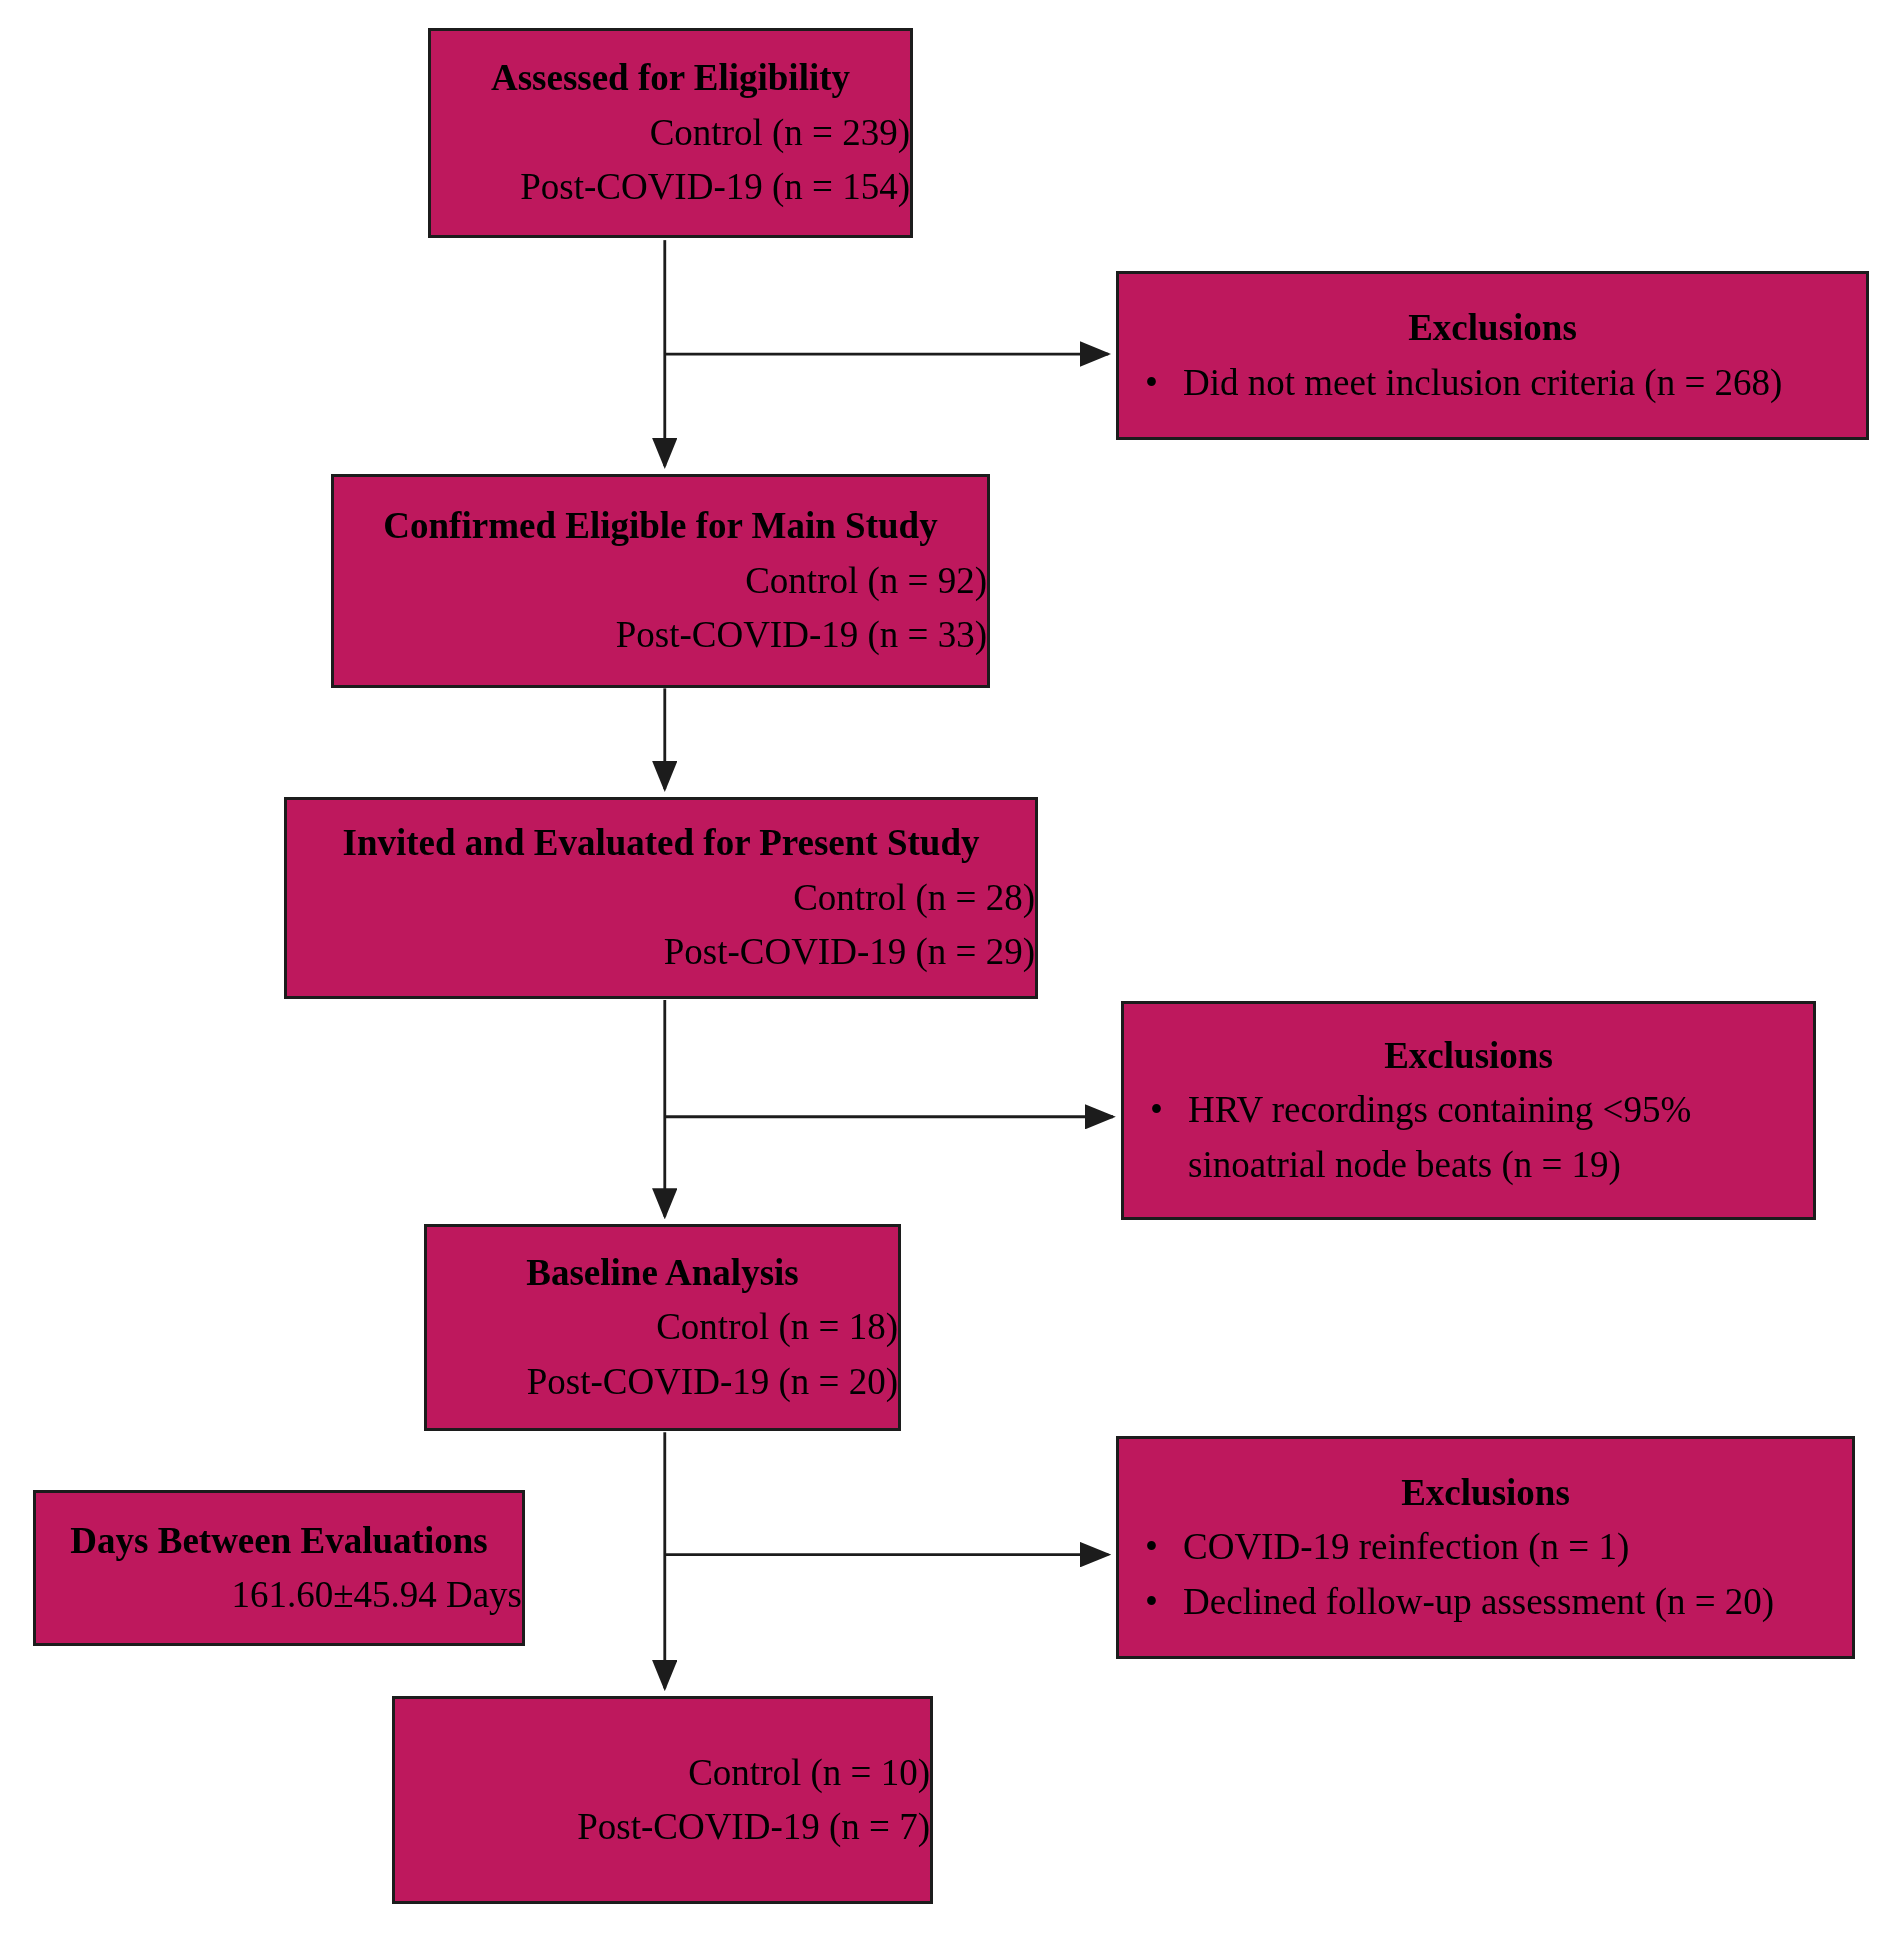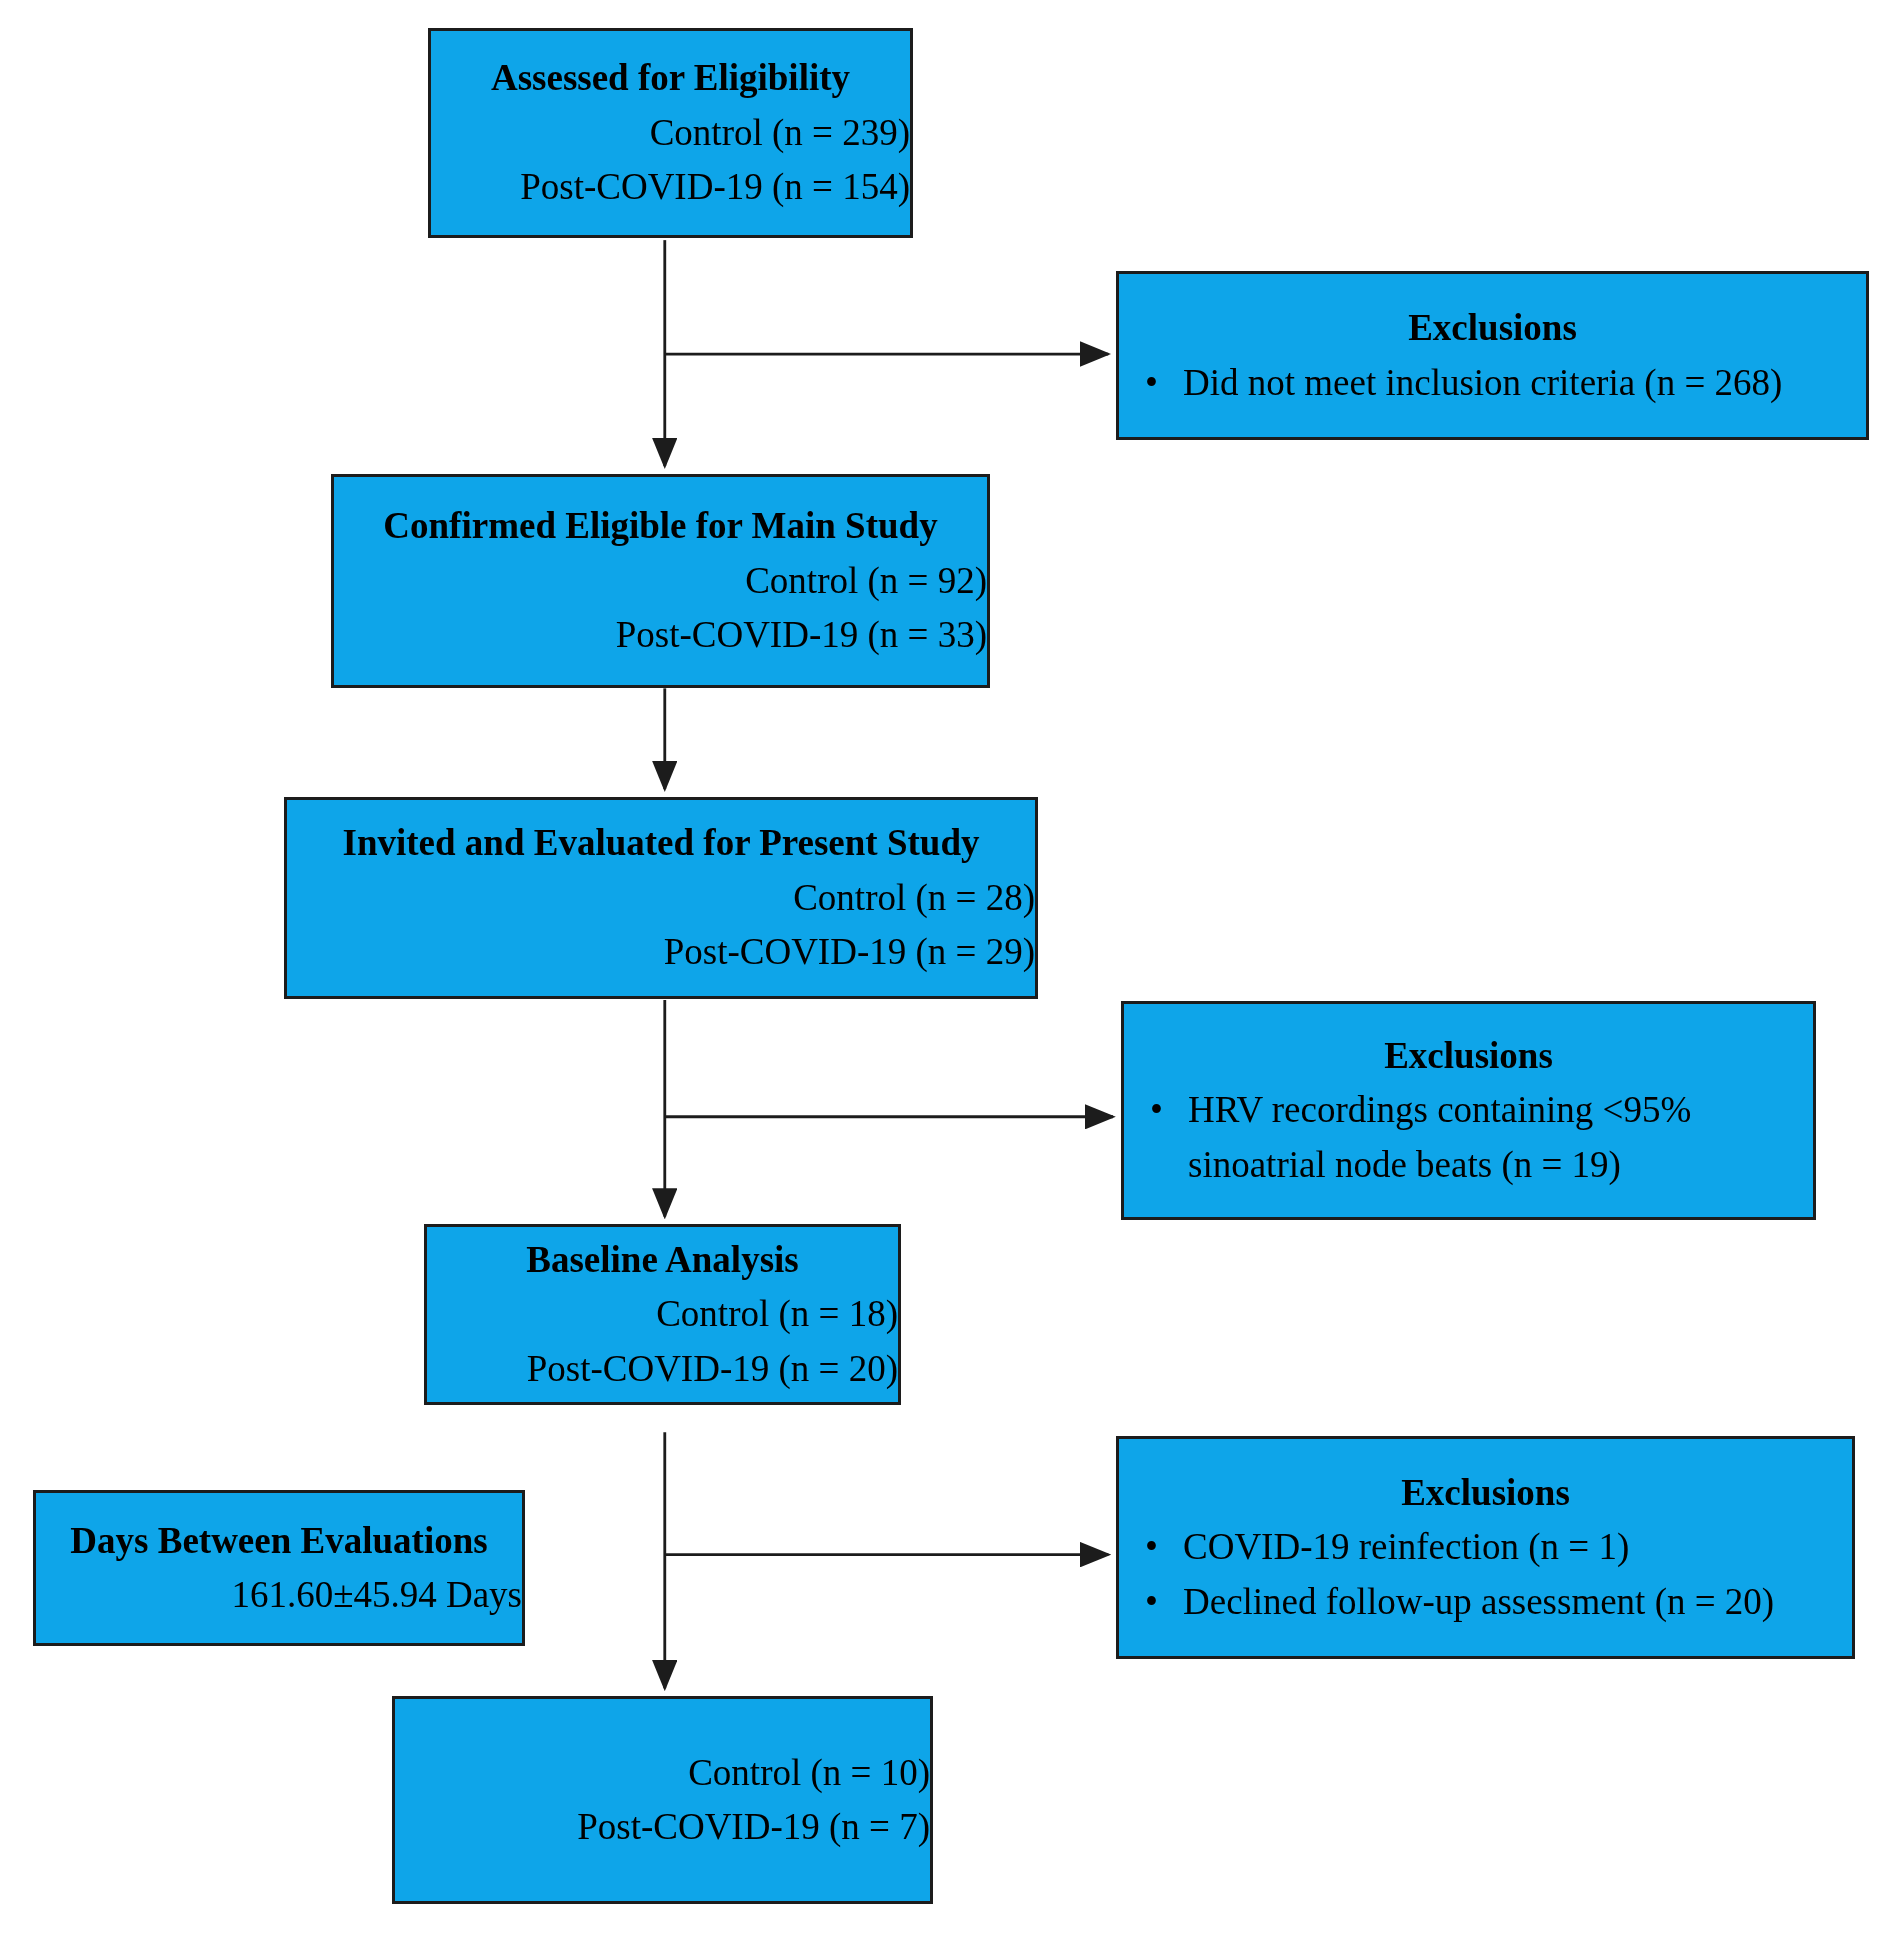--- a/index.html
+++ b/index.html
@@ -18,21 +18,21 @@
   }
   .arrows {
     position: absolute;
     left: 0; top: 0;
     width: 1903px;
     height: 1936px;
     pointer-events: none;
   }
   .box {
     position: absolute;
-    background: #0ea5e9;
+    background: #be185d;
     border: 3.8px solid #1c1c1c;
     box-sizing: border-box;
     display: flex;
     flex-direction: column;
     justify-content: center;
     font-size: 37px;
     line-height: 1.47;
   }
   .box .title {
     font-weight: bold;
@@ -107,21 +107,21 @@
   <div class="box excl" style="left:1121px; top:1001px; width:695px; height:219px;">
     <div class="title">Exclusions</div>
     <div class="bullets">
       <div class="bullet-row">
         <span class="dot">•</span>
         <span class="btext">HRV recordings containing &lt;95% sinoatrial node beats (n = 19)</span>
       </div>
     </div>
   </div>
 
-  <div class="box main" style="left:424px; top:1224px; width:477px; height:181px;">
+  <div class="box main" style="left:424px; top:1224px; width:477px; height:207px;">
     <div class="title">Baseline Analysis</div>
     <div class="line">Control (n = 18)</div>
     <div class="line">Post-COVID-19 (n = 20)</div>
   </div>
 
   <div class="box excl" style="left:1116px; top:1436px; width:739px; height:223px;">
     <div class="title">Exclusions</div>
     <div class="bullets">
       <div class="bullet-row">
         <span class="dot">•</span>

